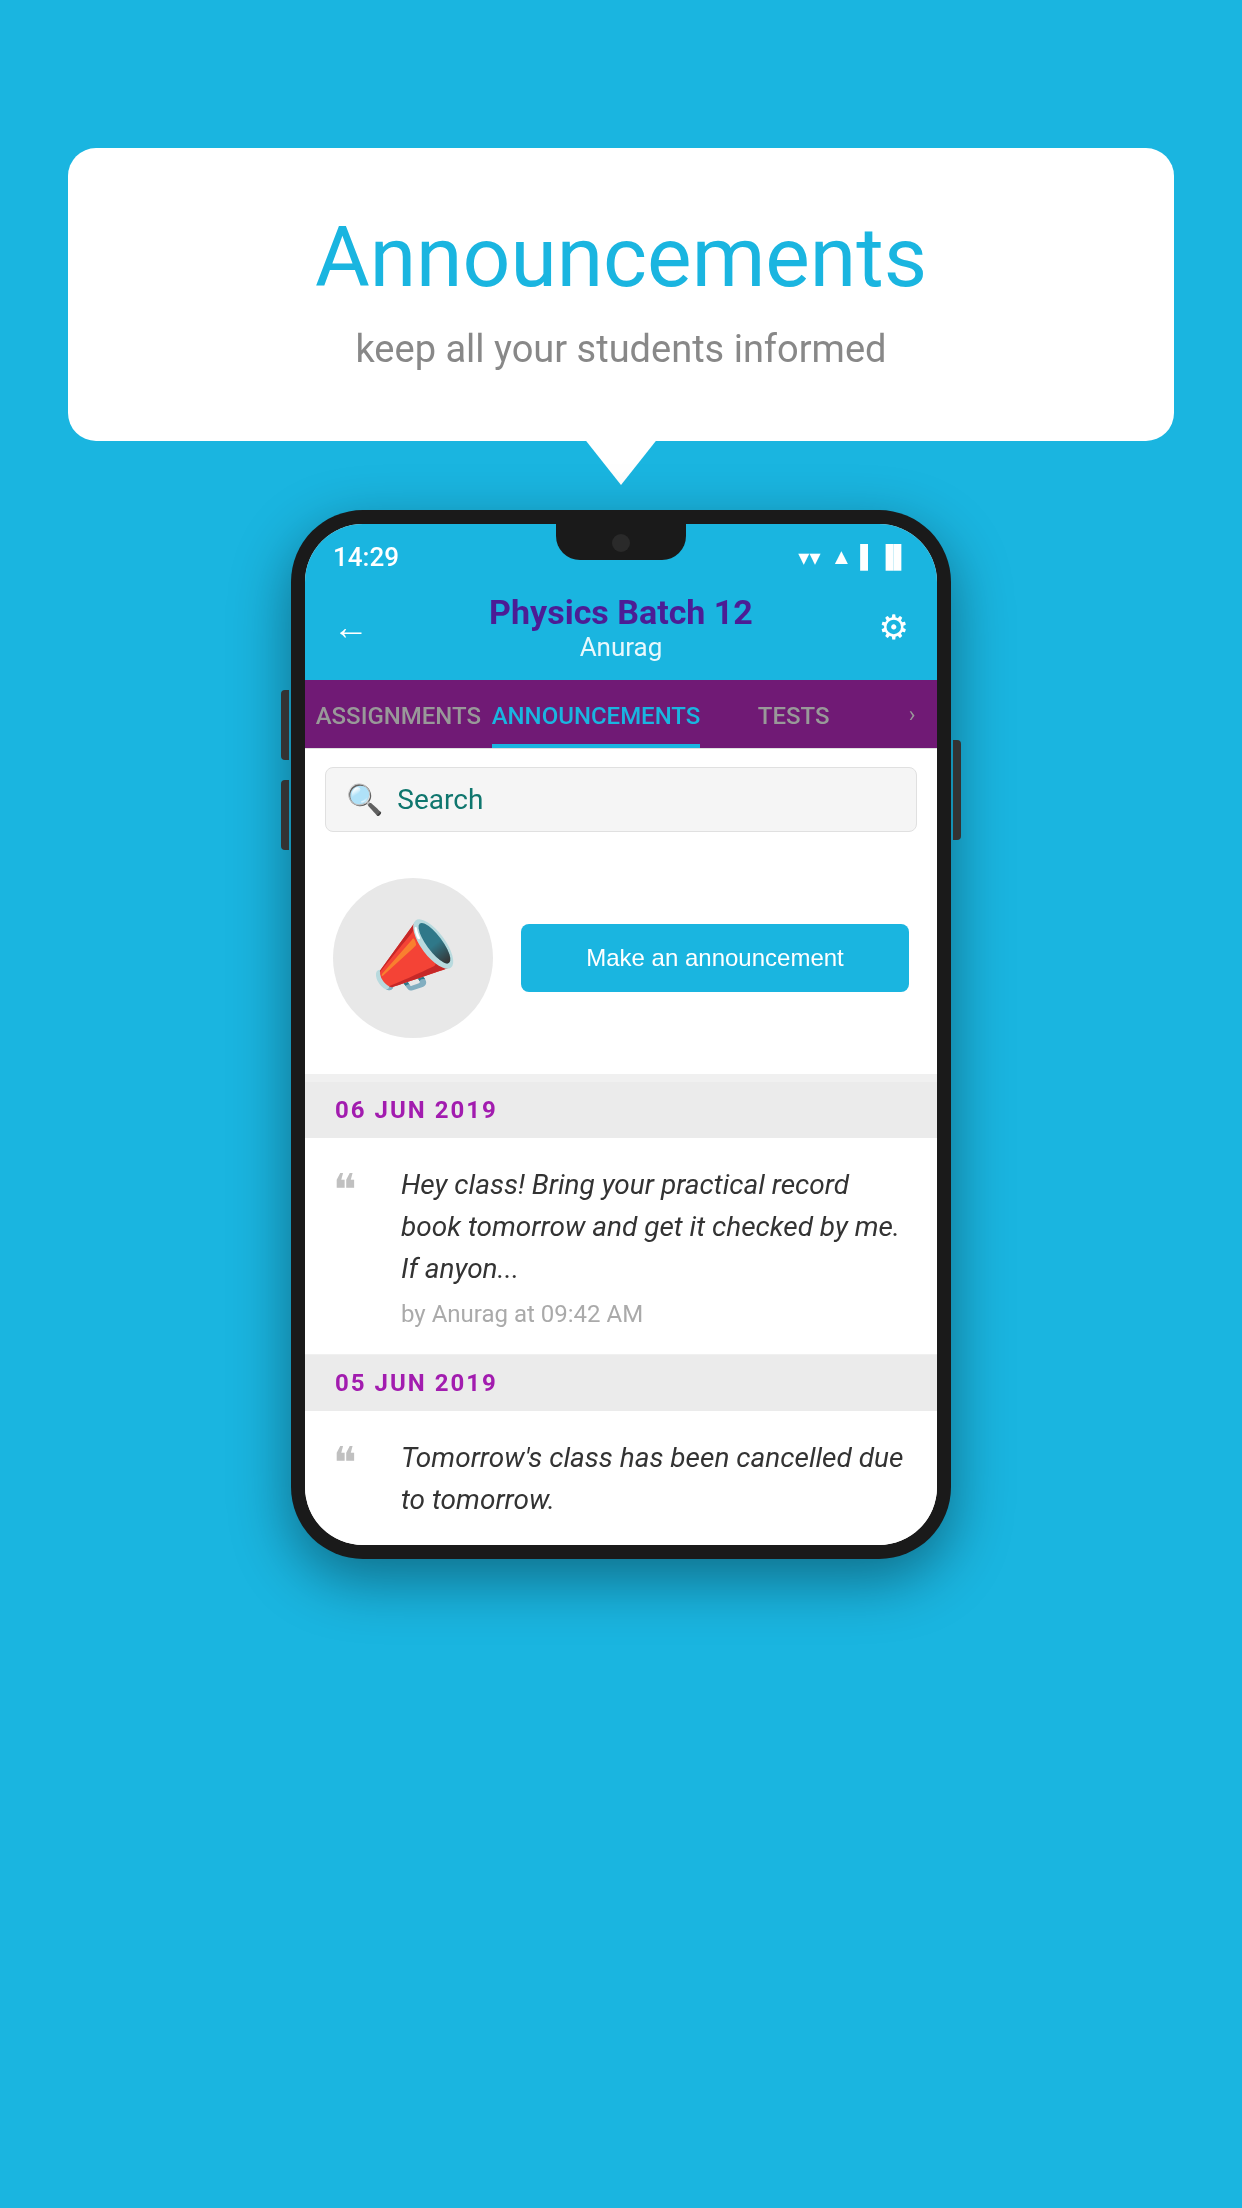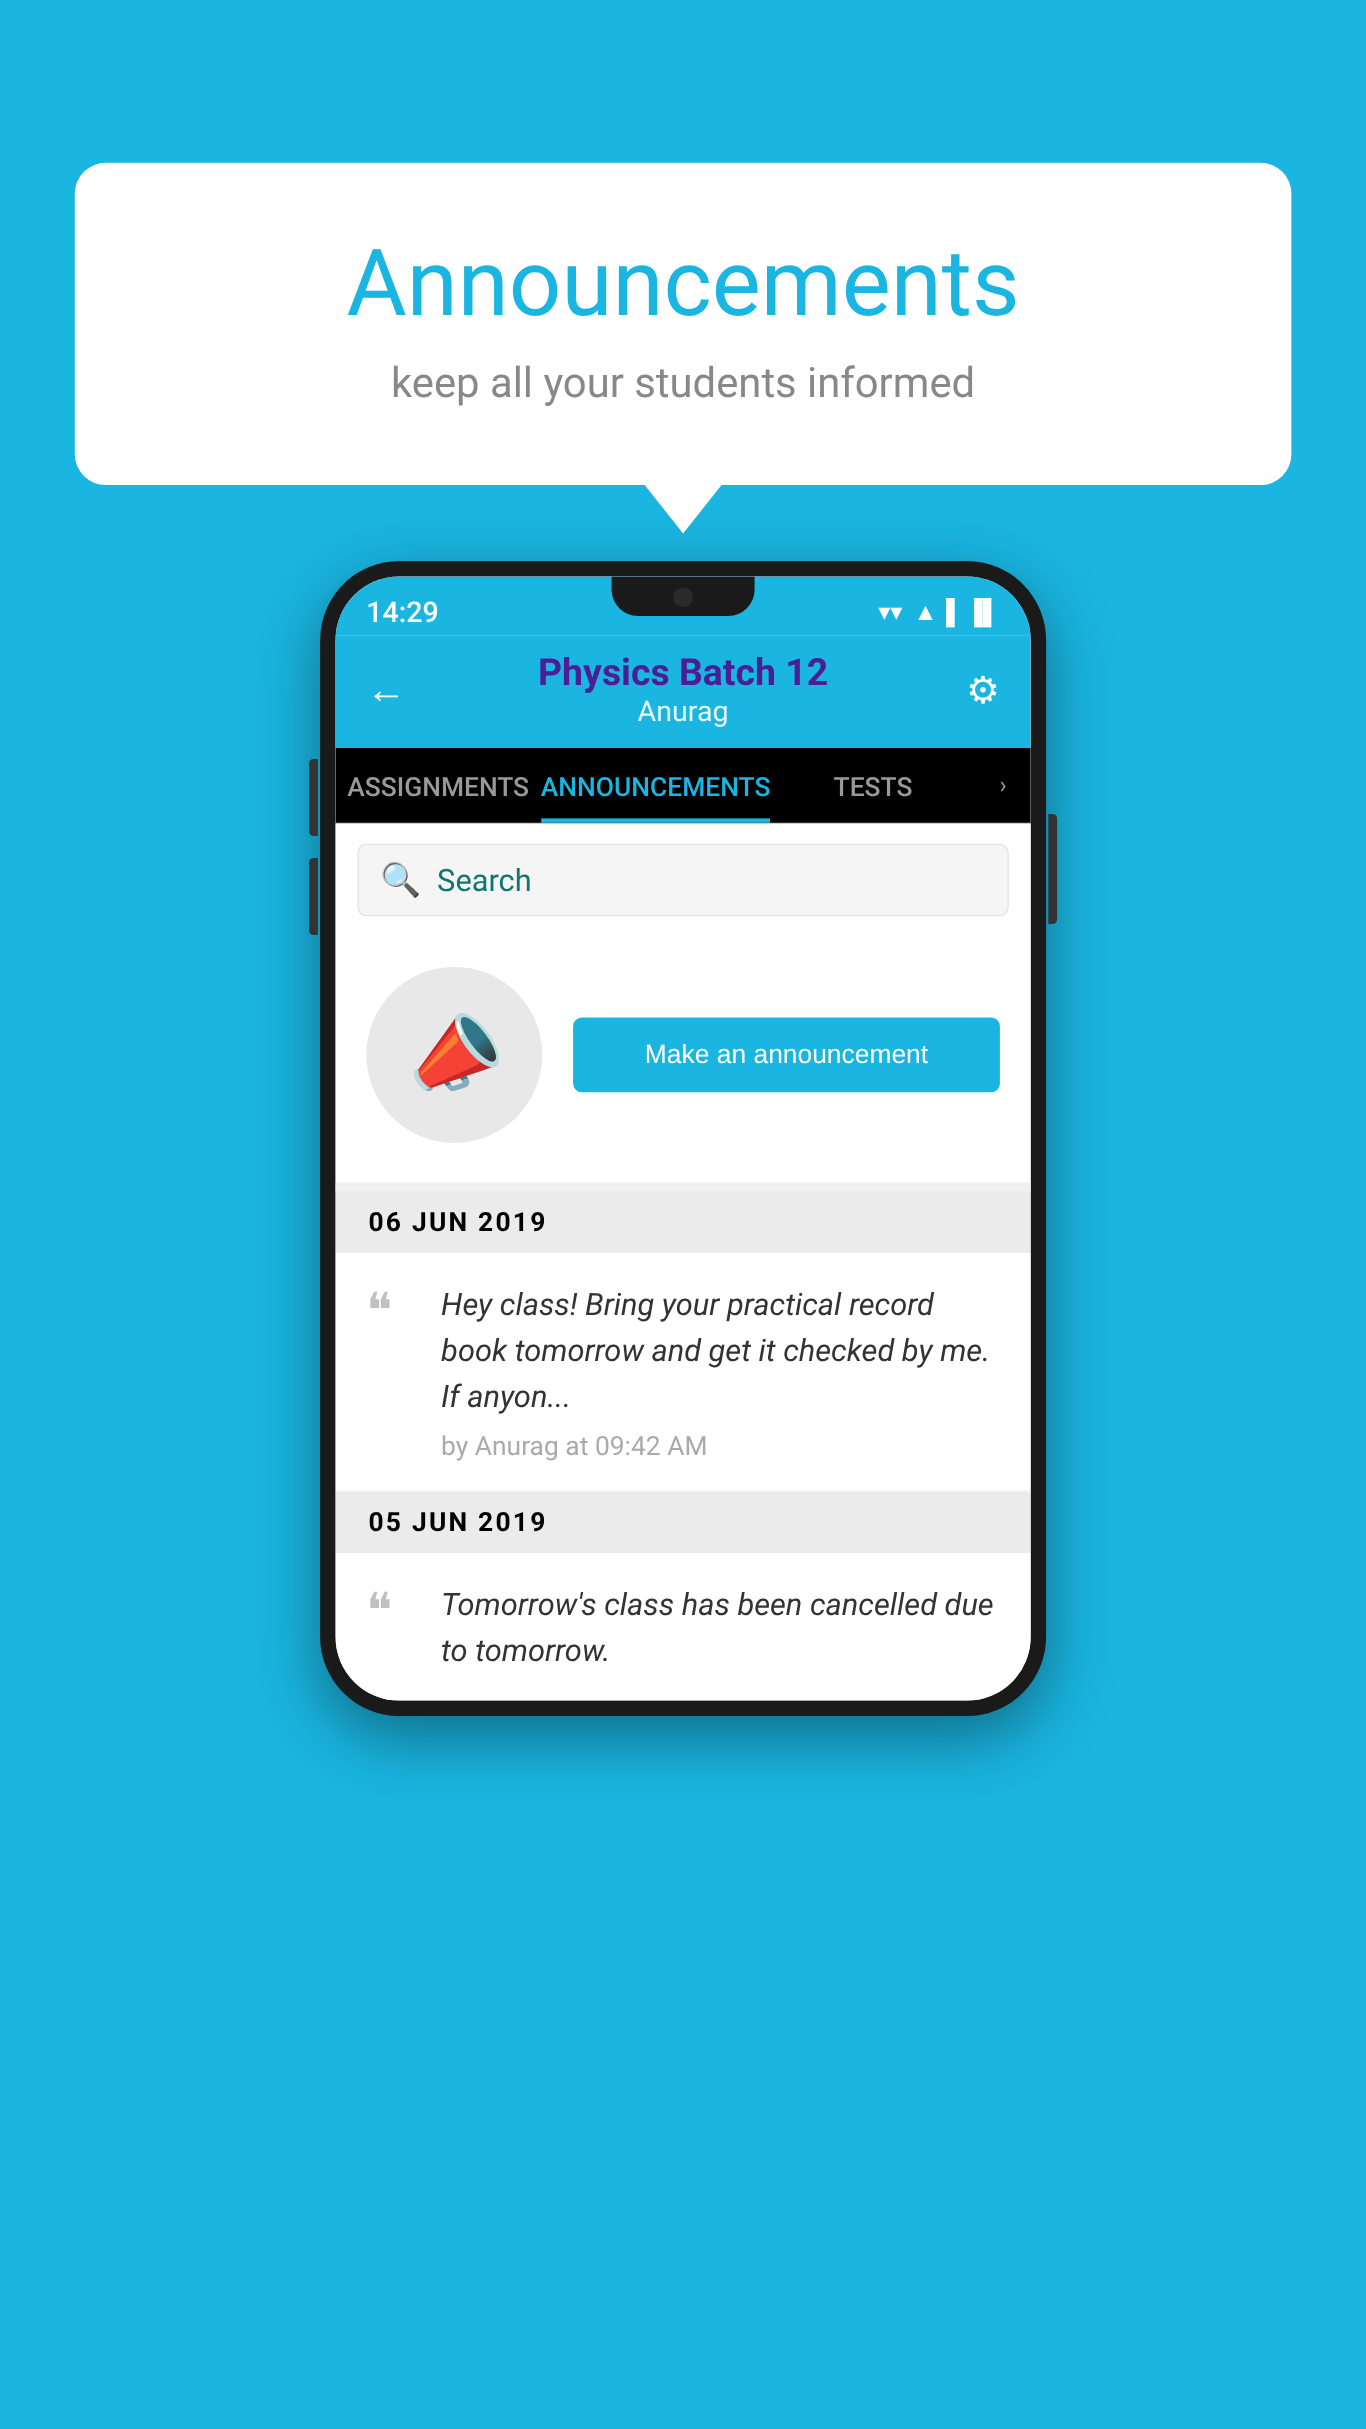--- a/index.html
+++ b/index.html
@@ -170,21 +170,21 @@
 
     .header-gear {
       color: white;
       font-size: 34px;
       width: 50px;
       text-align: right;
     }
 
     
     .tabs-bar {
-      background: #000000;
+      background: #701a75;
       display: flex;
       border-bottom: 1px solid #e0e0e0;
       position: relative;
     }
 
     .tab-item {
       flex: 1;
       text-align: center;
       padding: 22px 0 18px;
       font-size: 24px;
@@ -291,21 +291,21 @@
       cursor: pointer;
       width: 100%;
     }
 
     
     .date-separator {
       background: #ebebeb;
       padding: 14px 30px;
       font-size: 24px;
       font-weight: 700;
-      color: #000000;
+      color: #a21caf;
       letter-spacing: 2px;
     }
 
     
     .message-item {
       background: white;
       padding: 26px 28px;
       display: flex;
       gap: 24px;
       border-bottom: 1px solid #f0f0f0;

